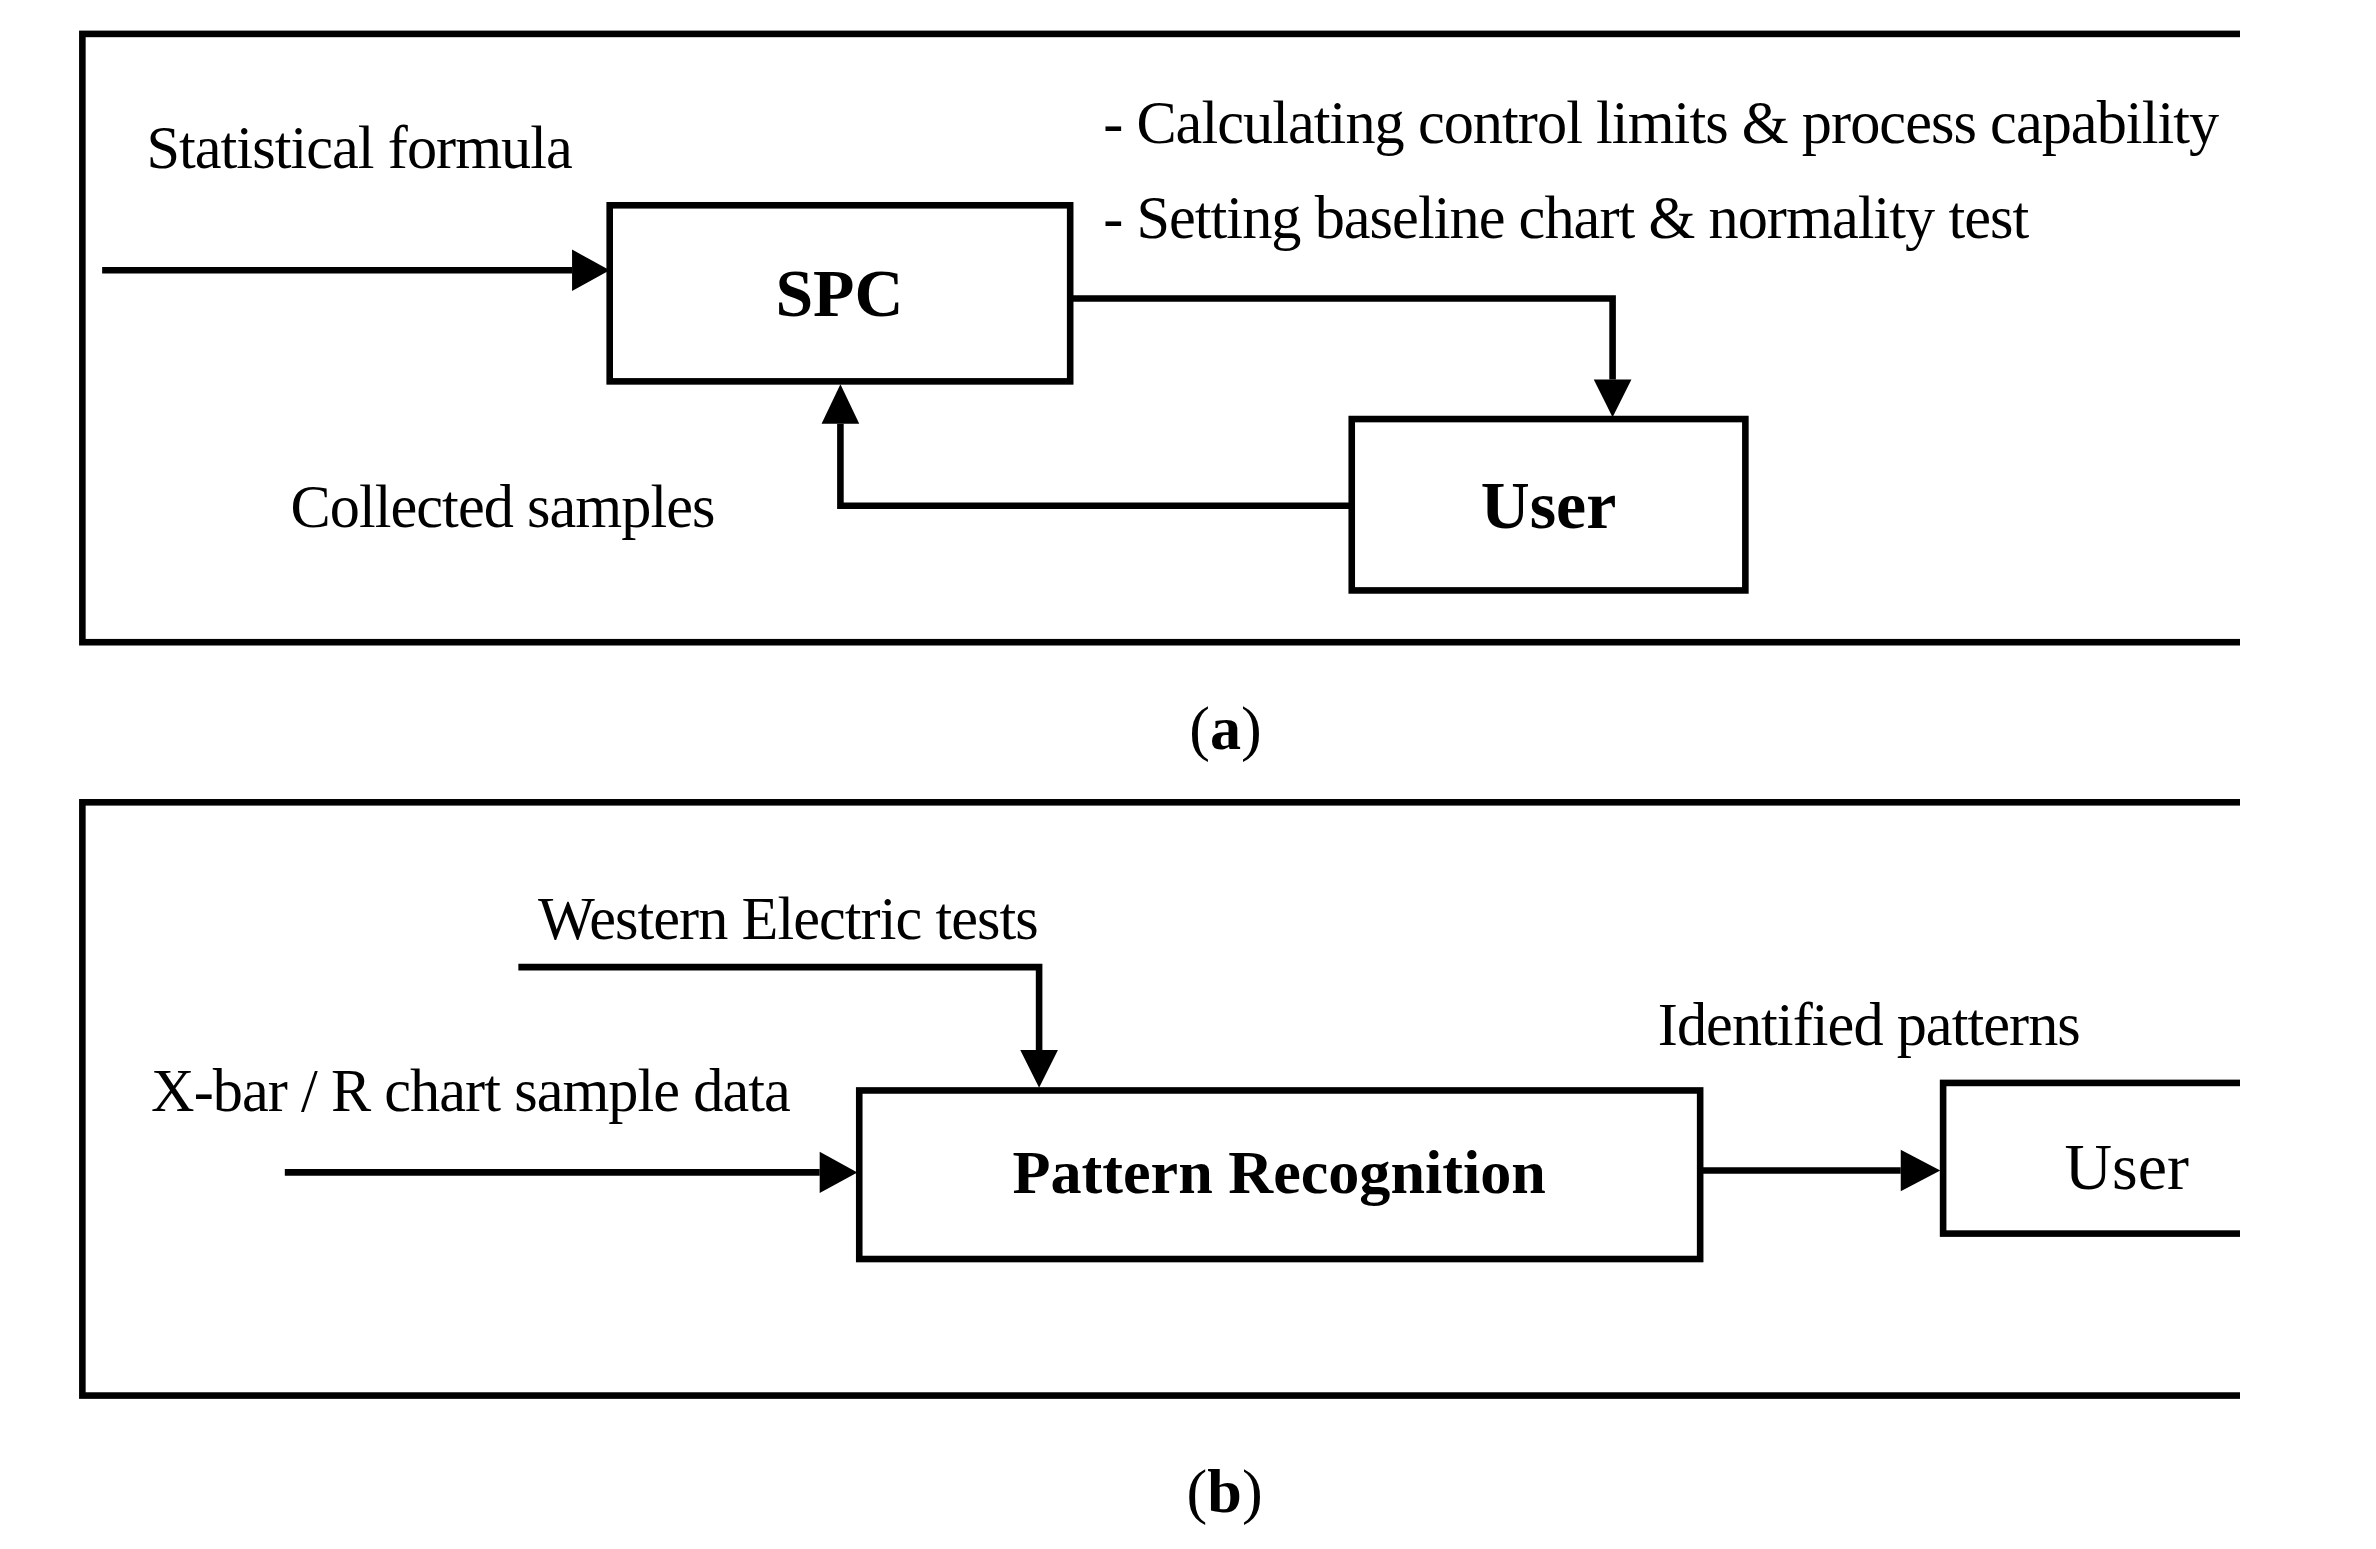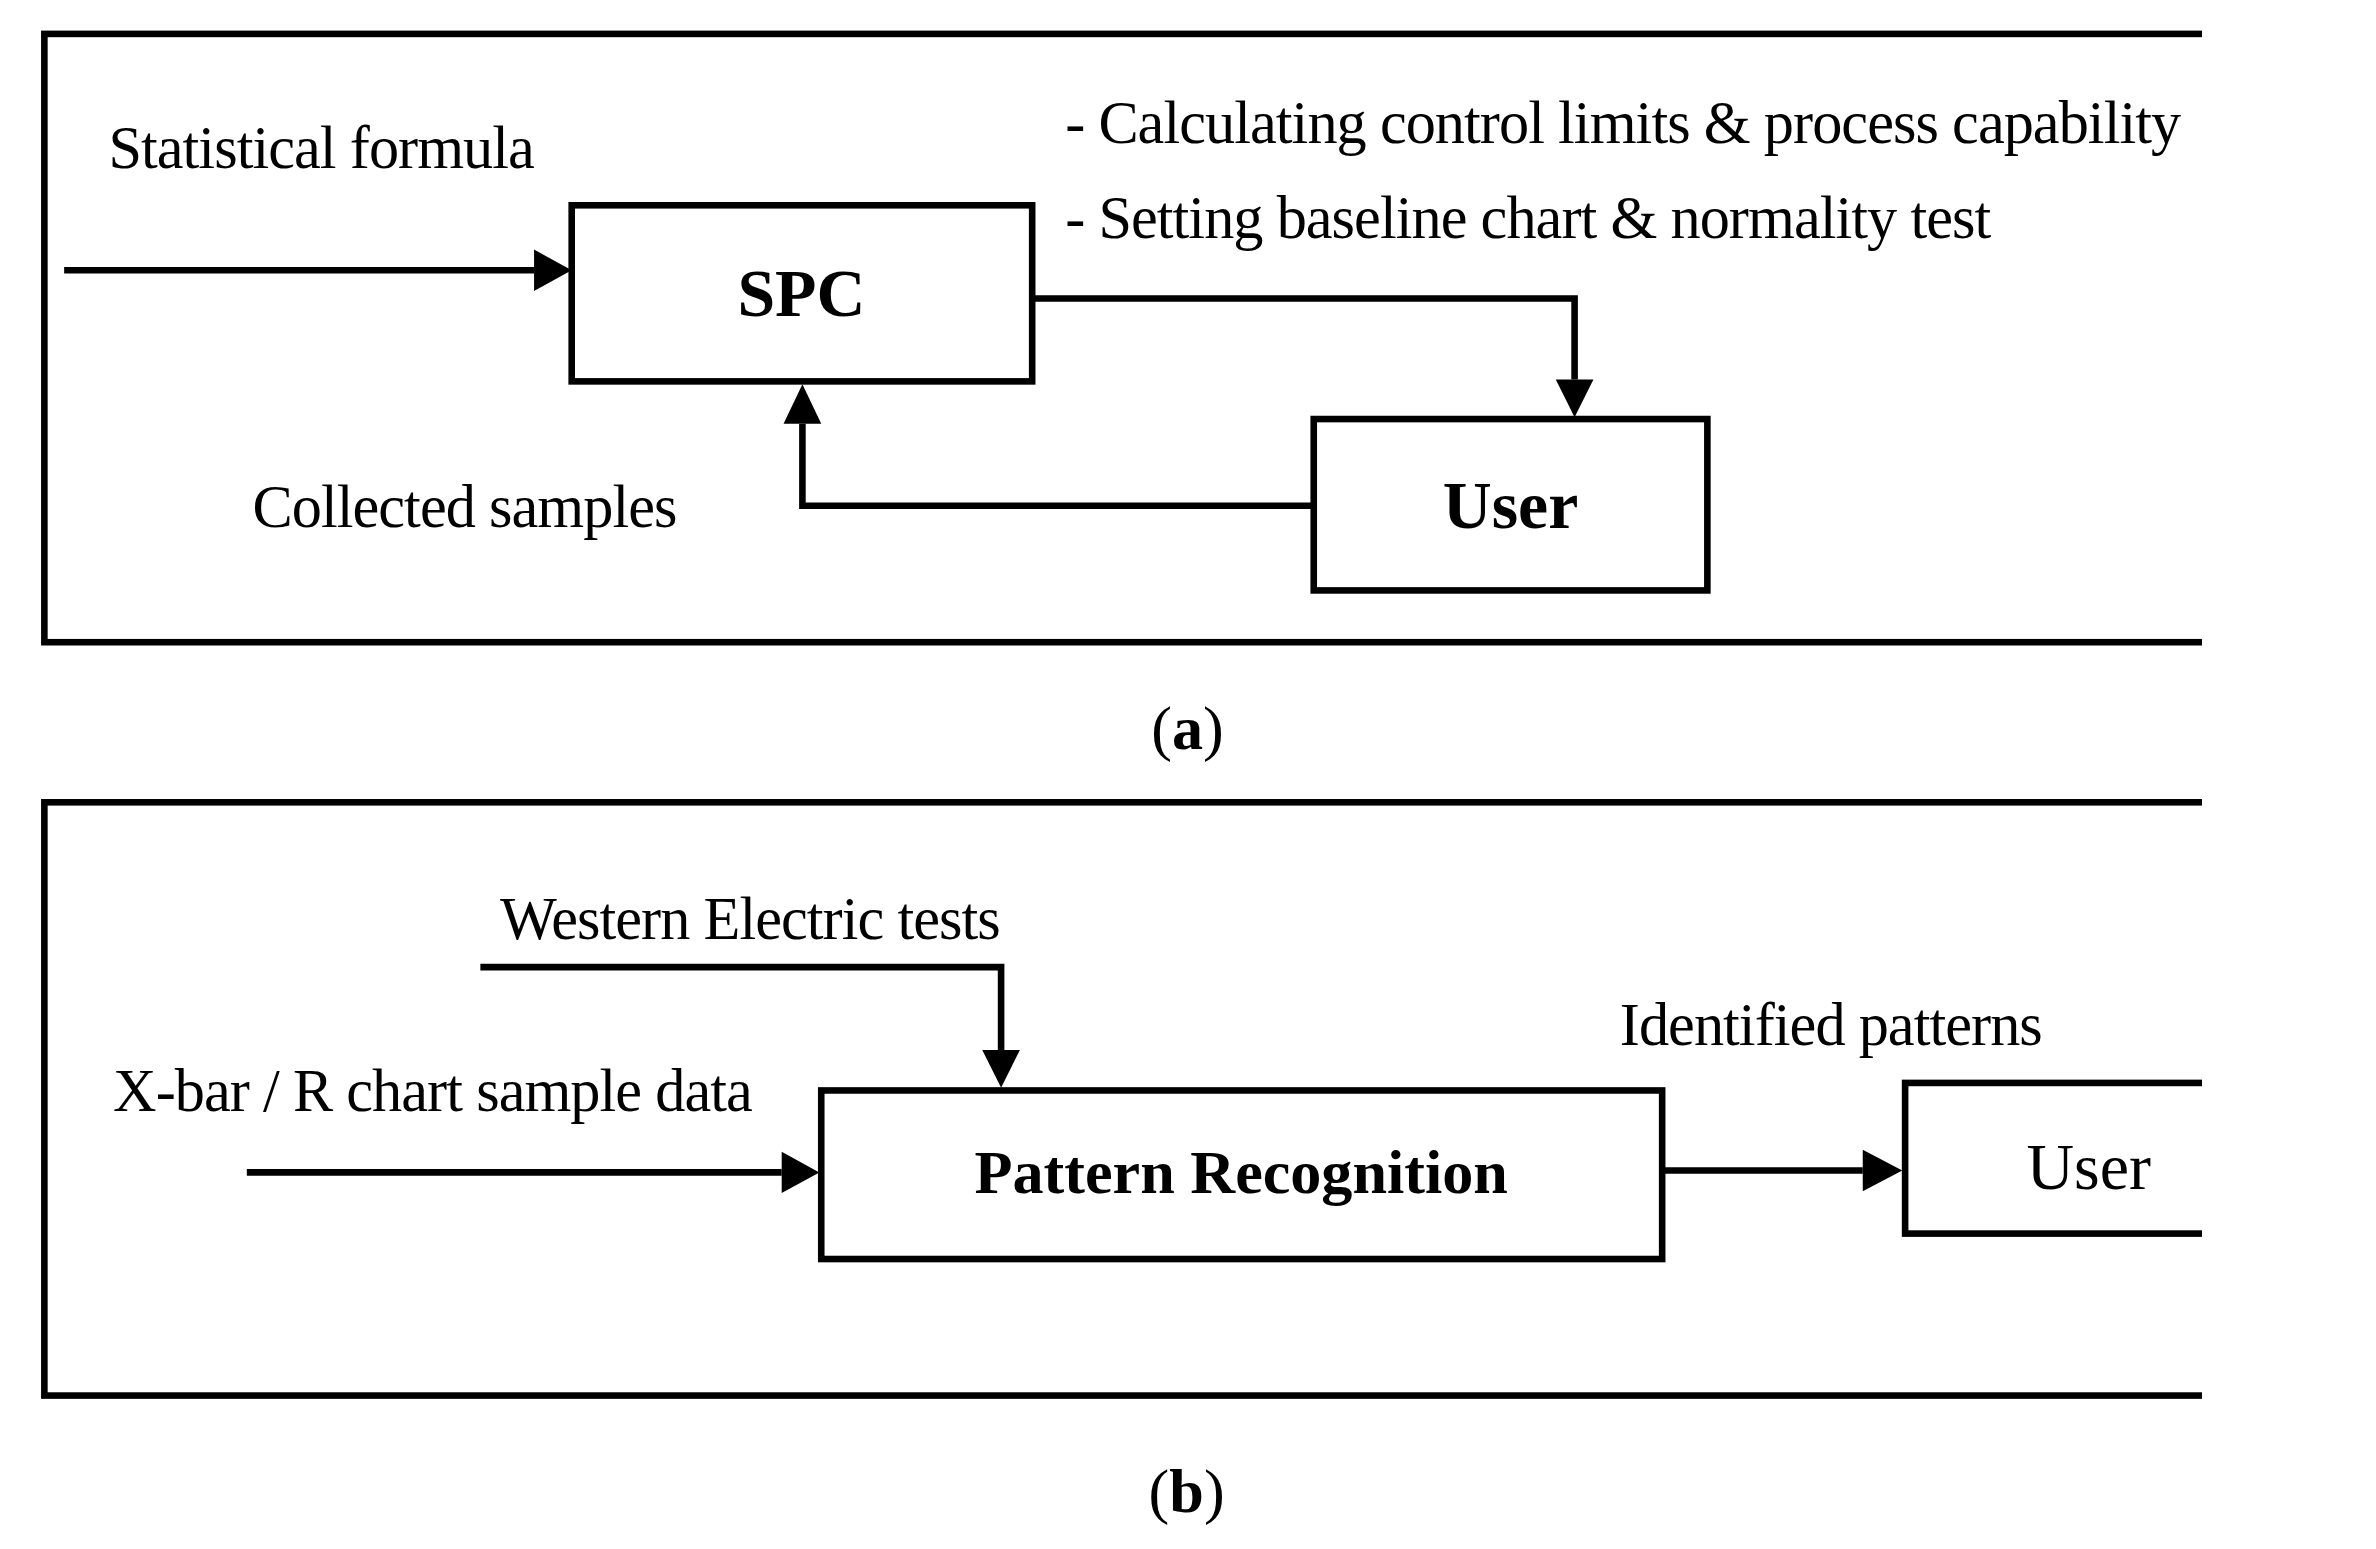--- a/index.html
+++ b/index.html
@@ -6,20 +6,21 @@
     margin: 0;
     padding: 0;
     background: #ffffff;
   }
   #stage {
     position: relative;
     width: 2202px;
     height: 1550px;
     background: #ffffff;
     overflow: hidden;
+    padding-left: 38px;
   }
   svg { display: block; }
   text {
     font-family: "Liberation Serif", "DejaVu Serif", serif;
     fill: #000000;
   }
   .lbl {
     font-size: 64px;
     letter-spacing: -1px;
   }

